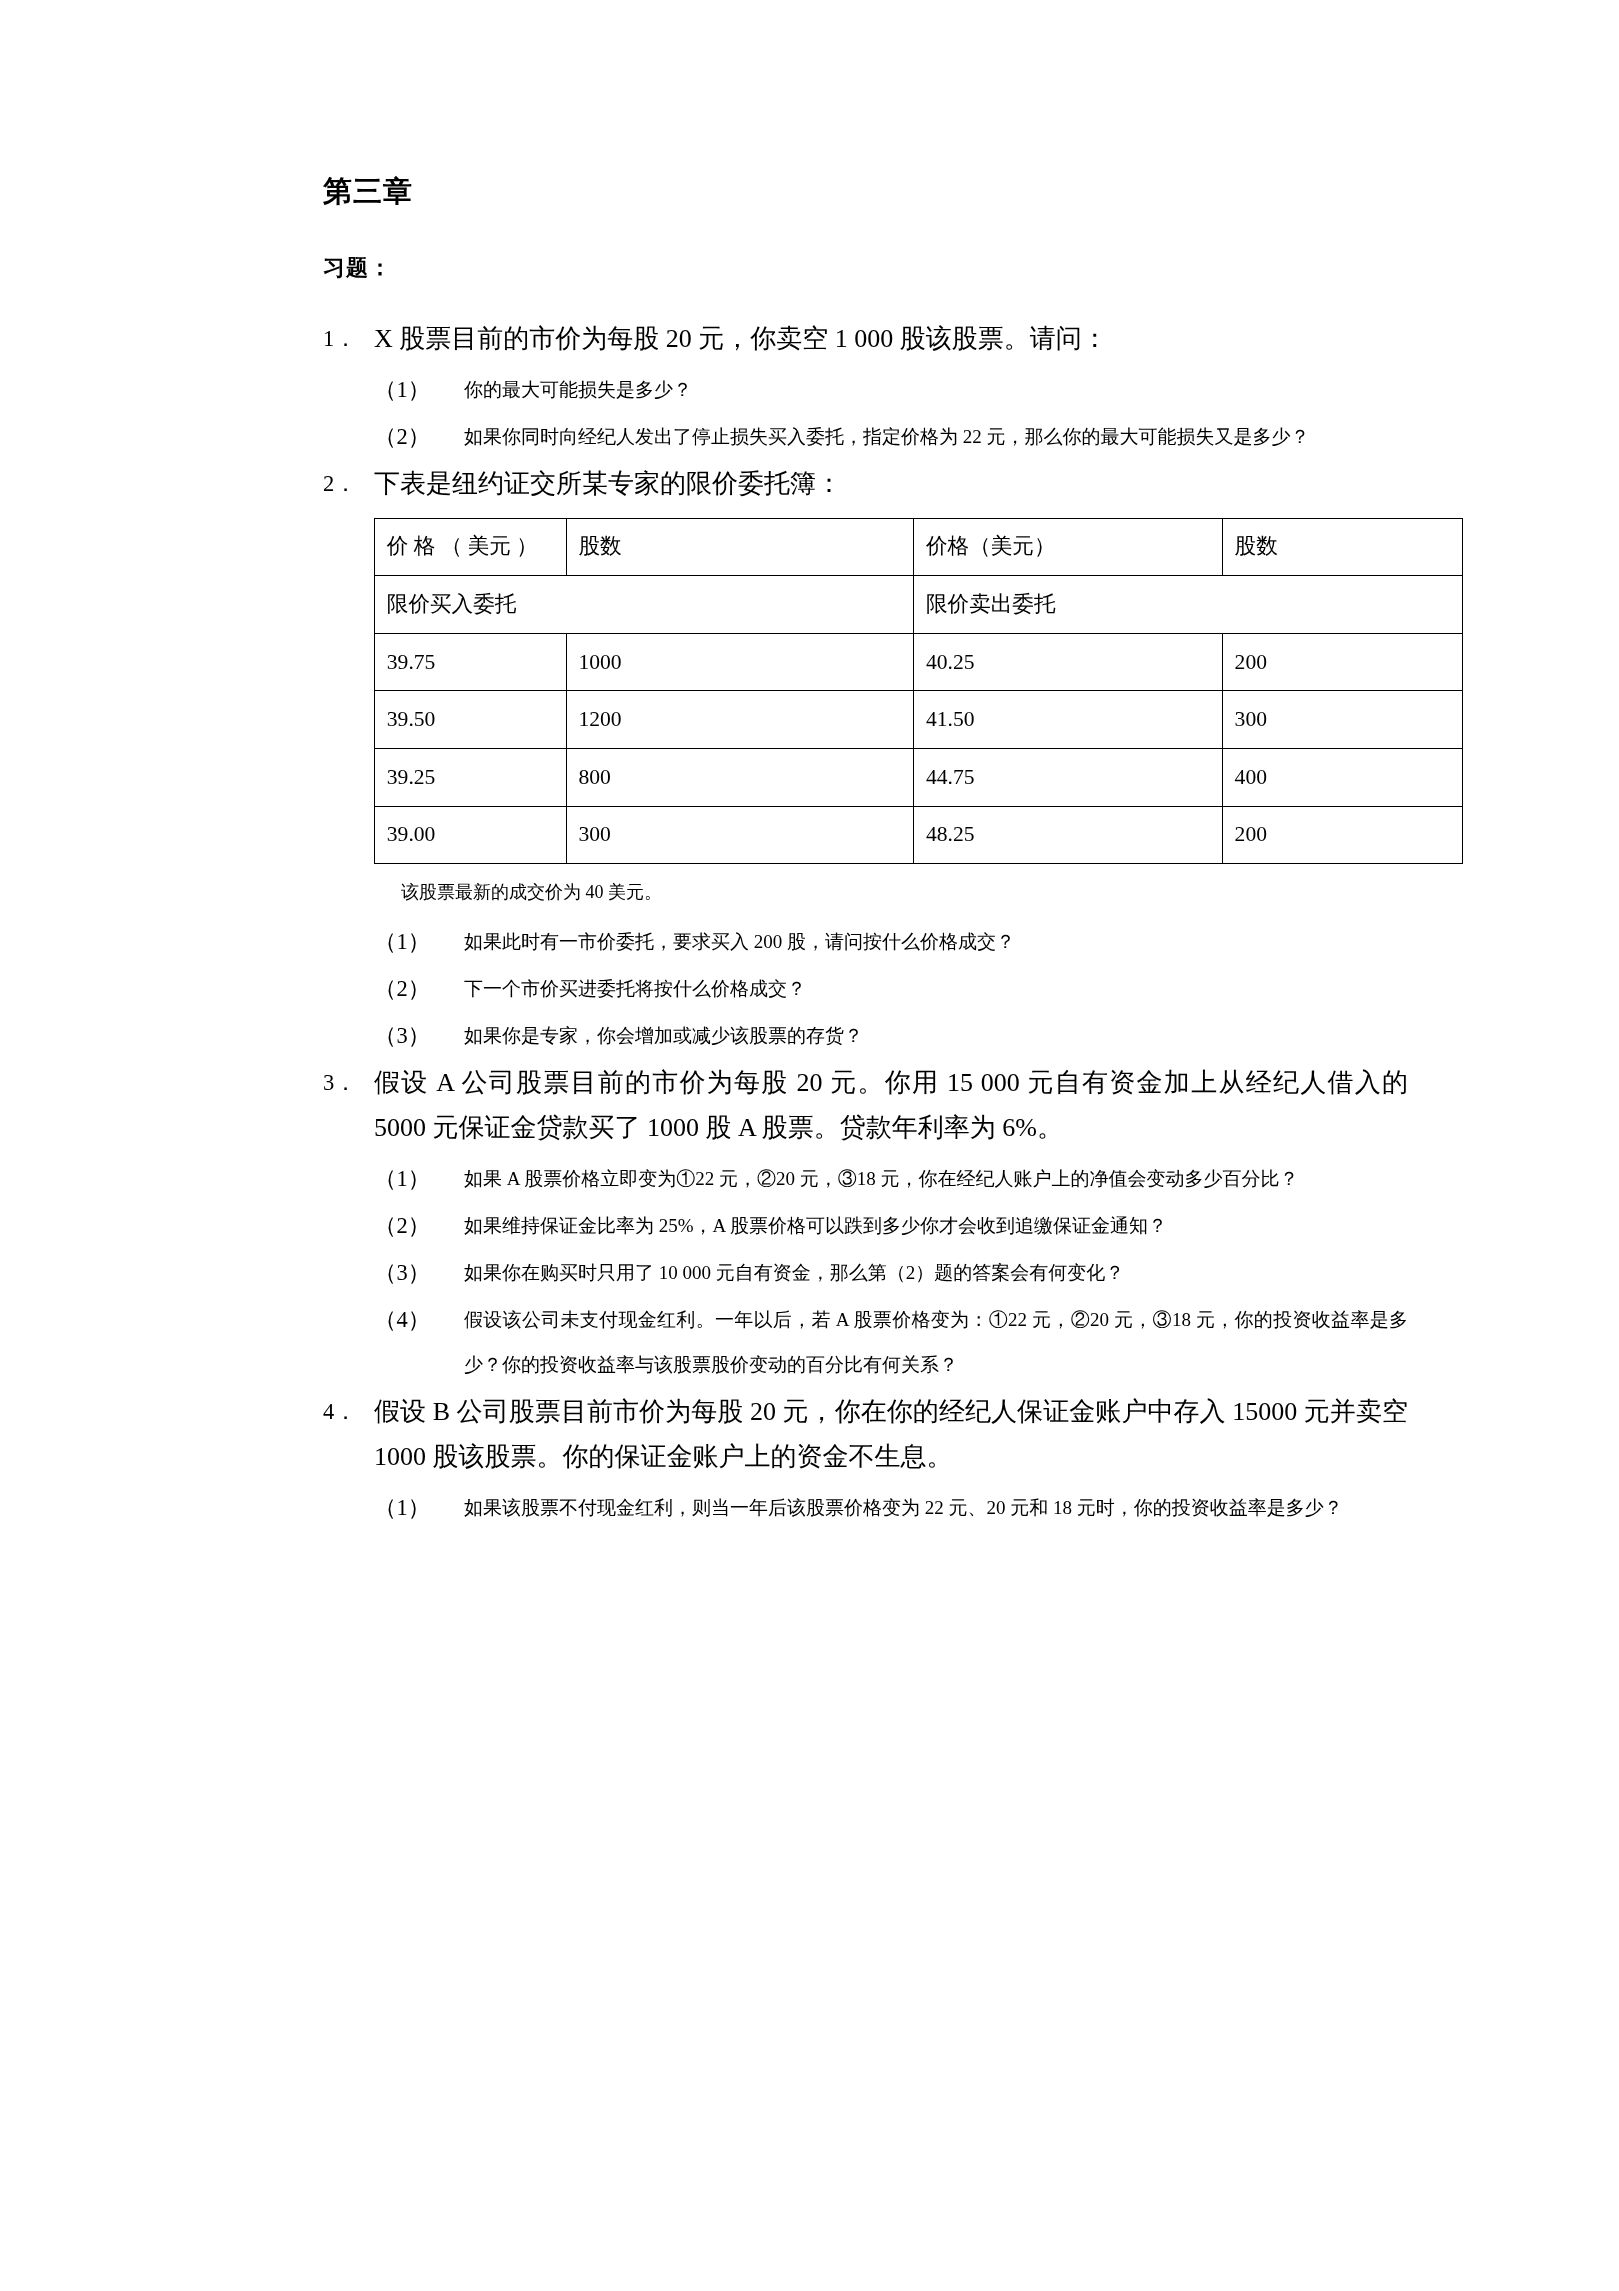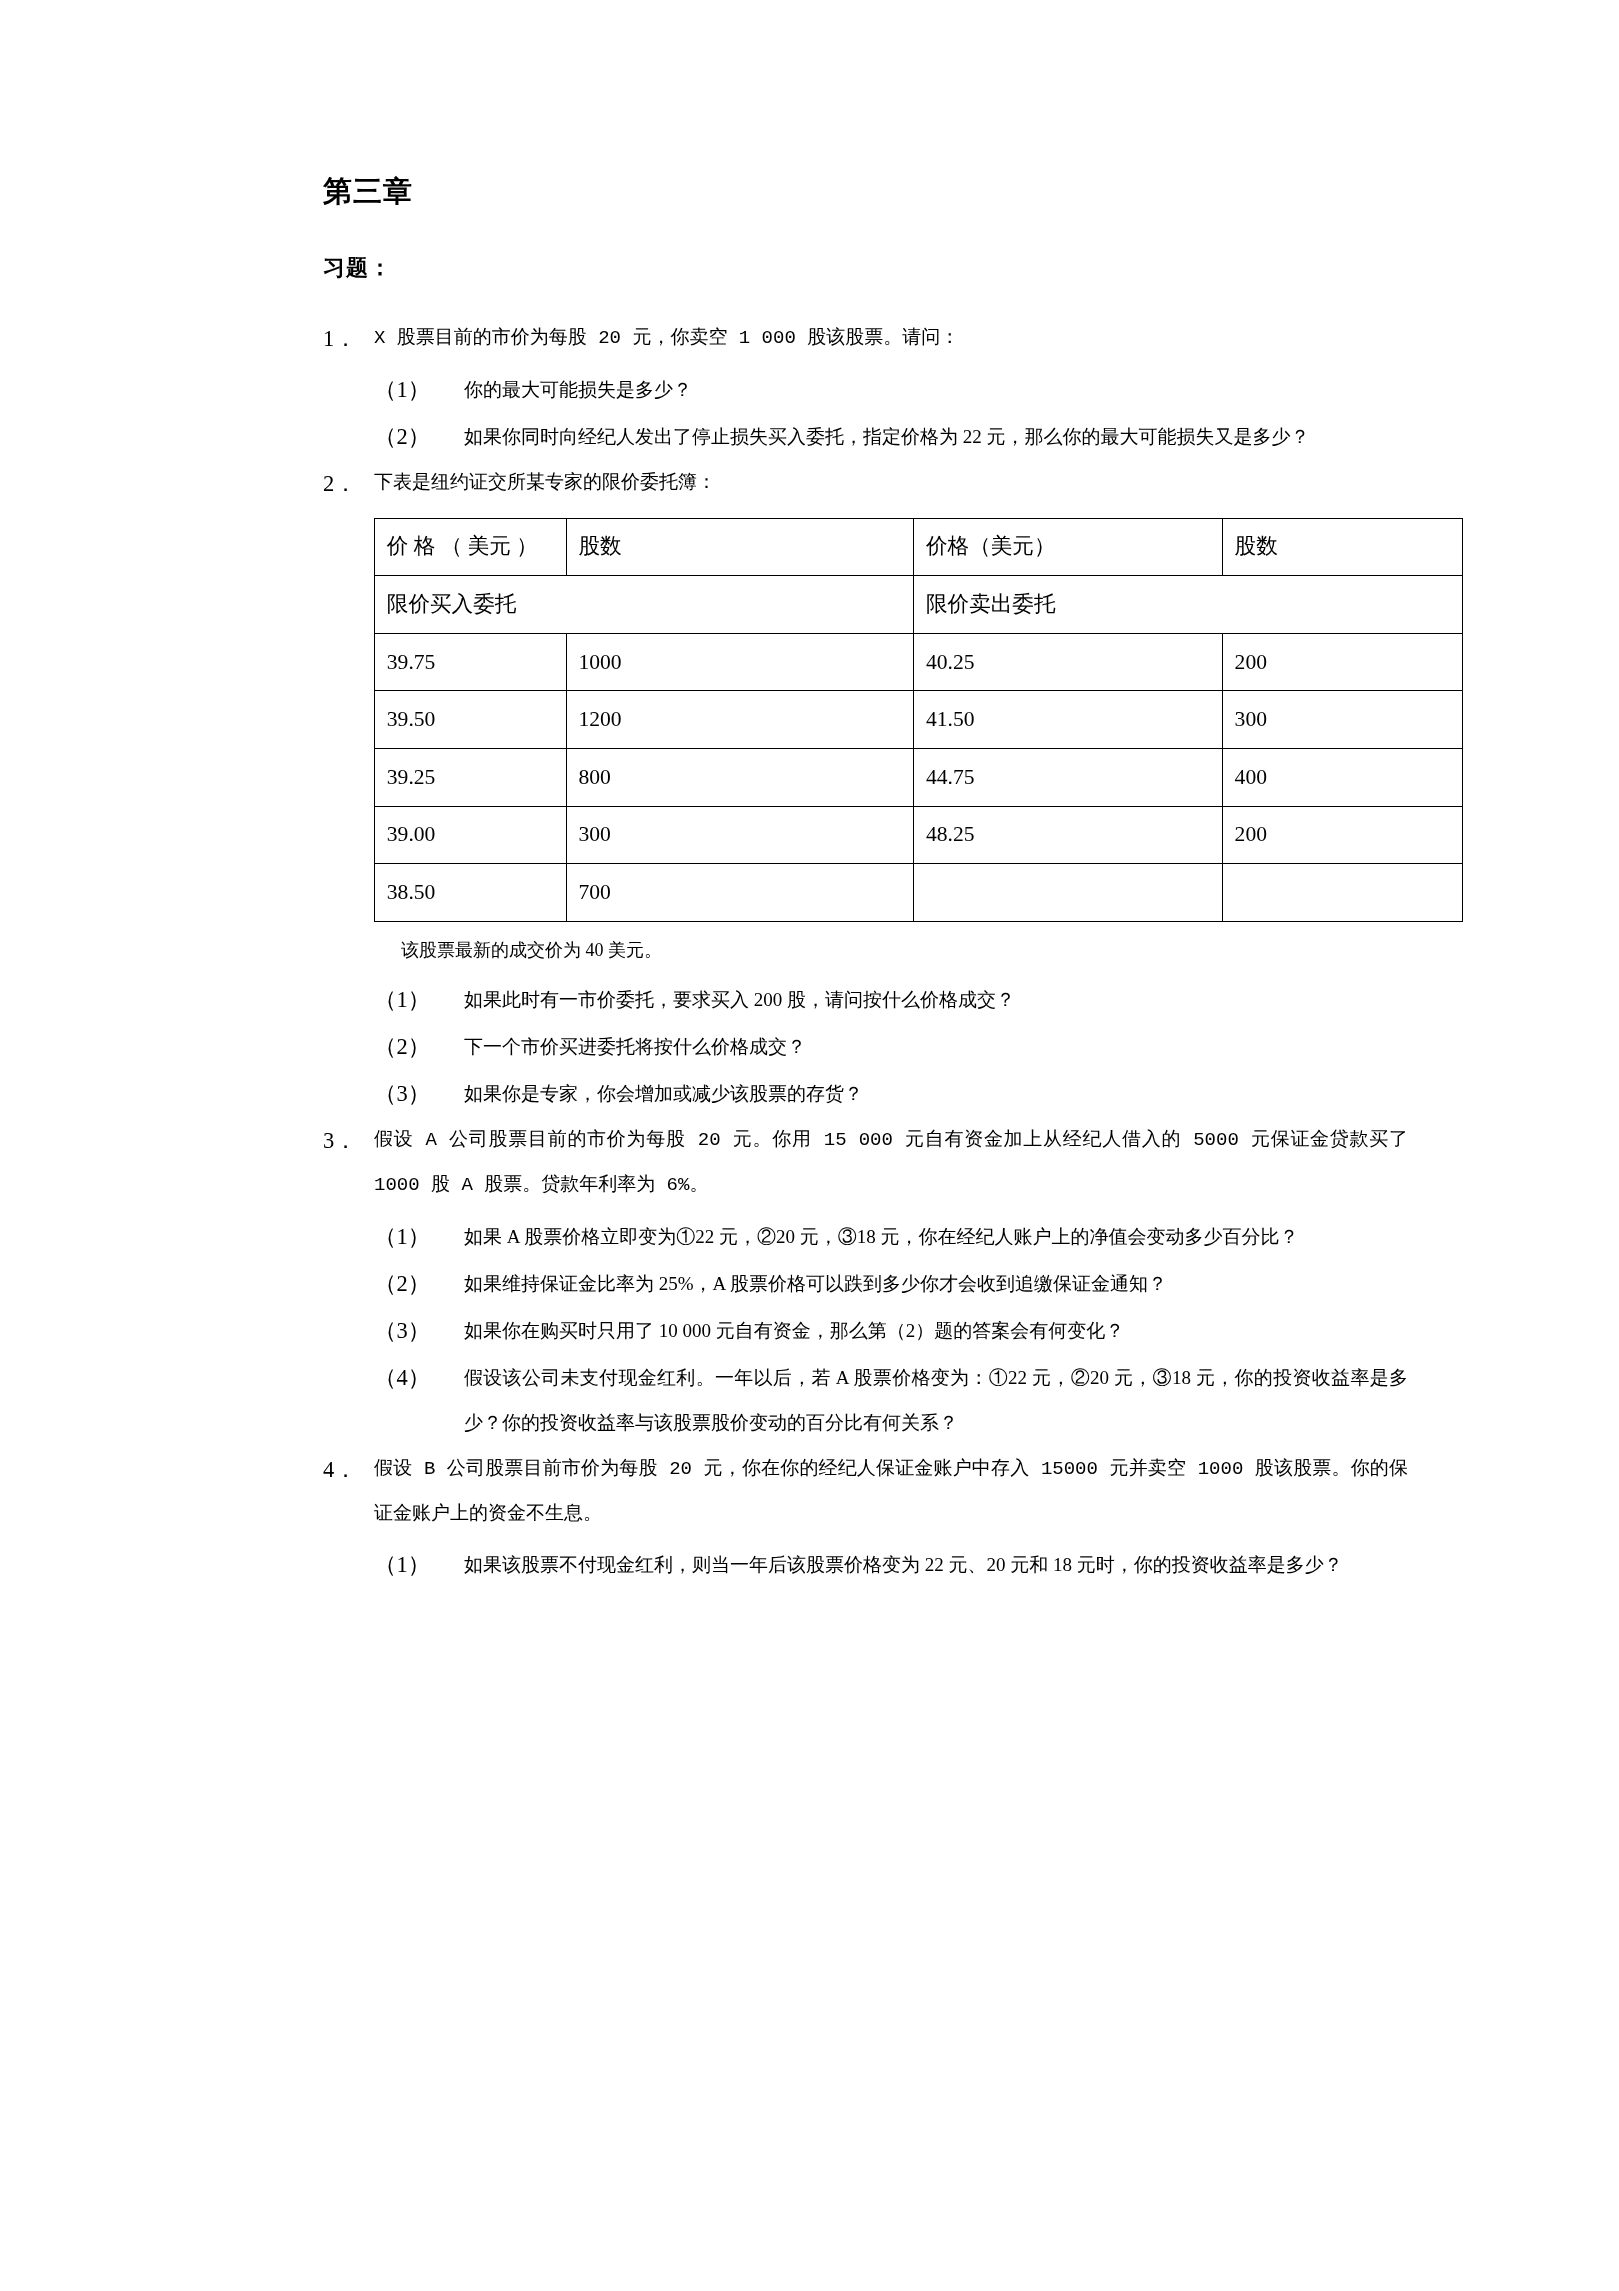--- a/index.html
+++ b/index.html
@@ -40,24 +40,23 @@
     margin-bottom: 5.9px;
   }
   .q-num {
     width: 51px;
     flex: 0 0 51px;
     font-size: 22.5px;
     line-height: 45px;
   }
   .q-body {
     flex: 1 1 auto;
-    font-size: 19px;
+    font-size: 26px;
     line-height: 45px;
     text-align: justify;
-    font-family: Liberation Mono, monospace;
   }
   .sub {
     display: flex;
     align-items: flex-start;
     margin-left: 51px;
     margin-bottom: 2px;
   }
   .sub-num {
     width: 90px;
     flex: 0 0 90px;
@@ -150,26 +149,20 @@
         <td class="col-b">800</td>
         <td class="col-c">44.75</td>
         <td class="col-d">400</td>
       </tr>
       <tr>
         <td class="col-a">39.00</td>
         <td class="col-b">300</td>
         <td class="col-c">48.25</td>
         <td class="col-d">200</td>
       </tr>
-      <tr>
-        <td class="col-a">38.50</td>
-        <td class="col-b">700</td>
-        <td class="col-c"></td>
-        <td class="col-d"></td>
-      </tr>
     </tbody>
   </table>
 
   <div class="note">该股票最新的成交价为 40 美元。</div>
 
   <div class="sub">
     <div class="sub-num">（1）</div>
     <div class="sub-body">如果此时有一市价委托，要求买入 200 股，请问按什么价格成交？</div>
   </div>
   <div class="sub">

